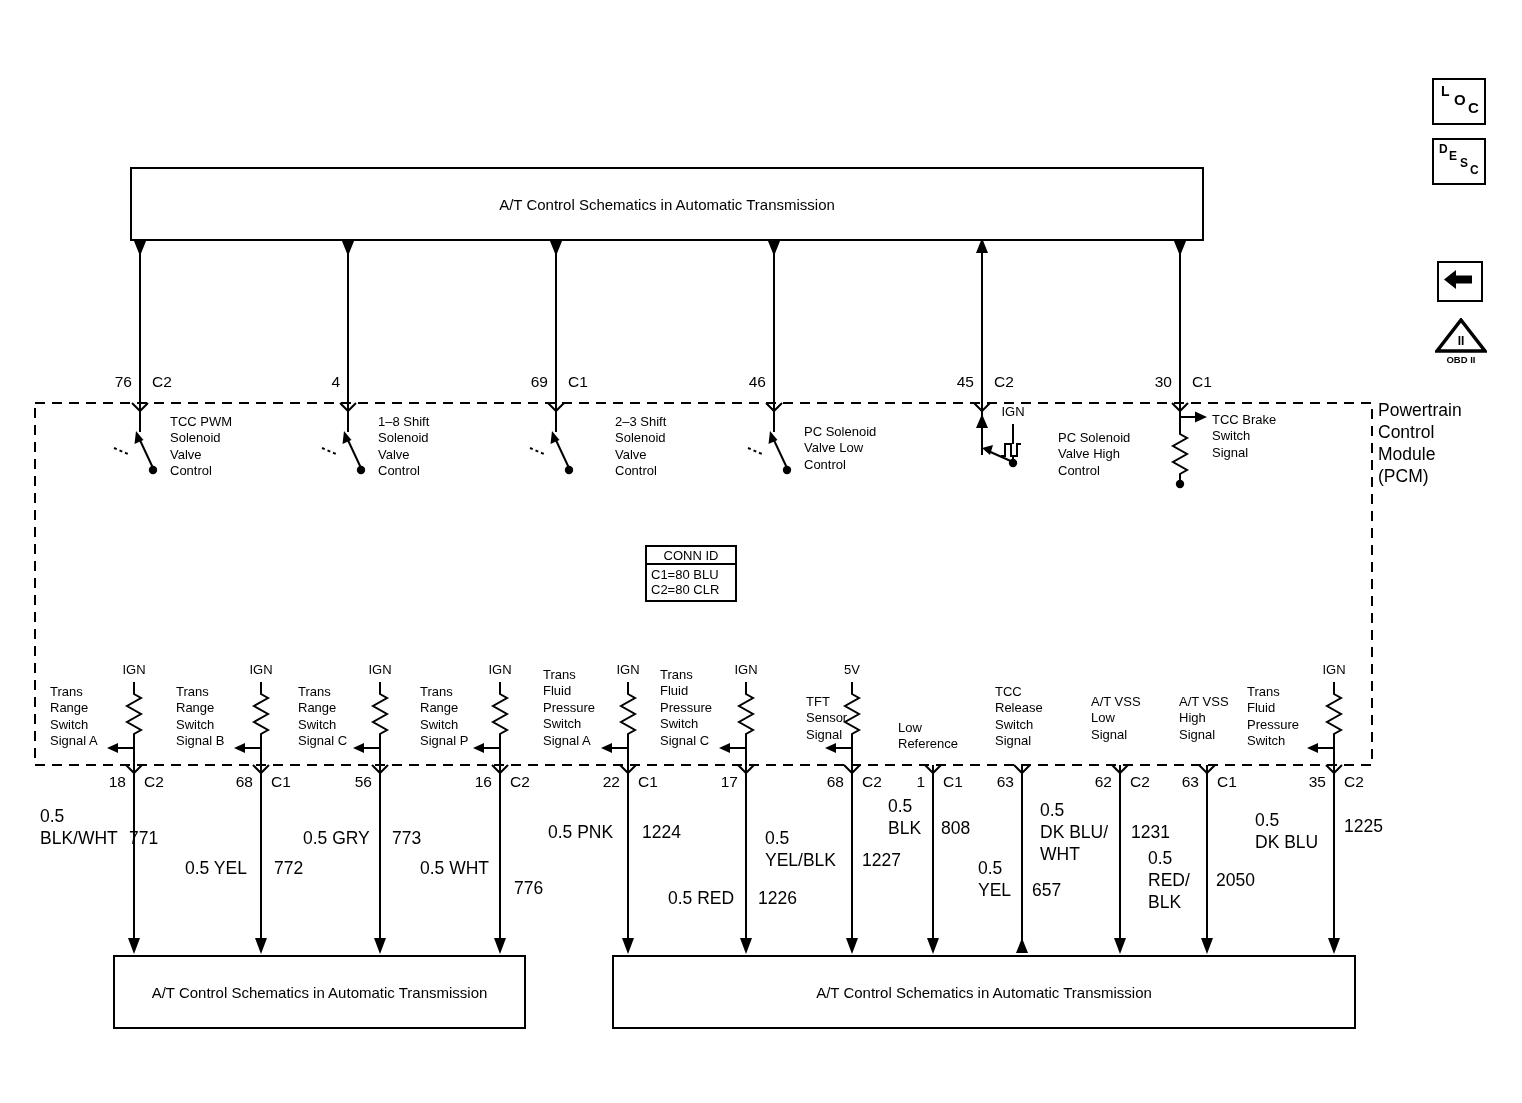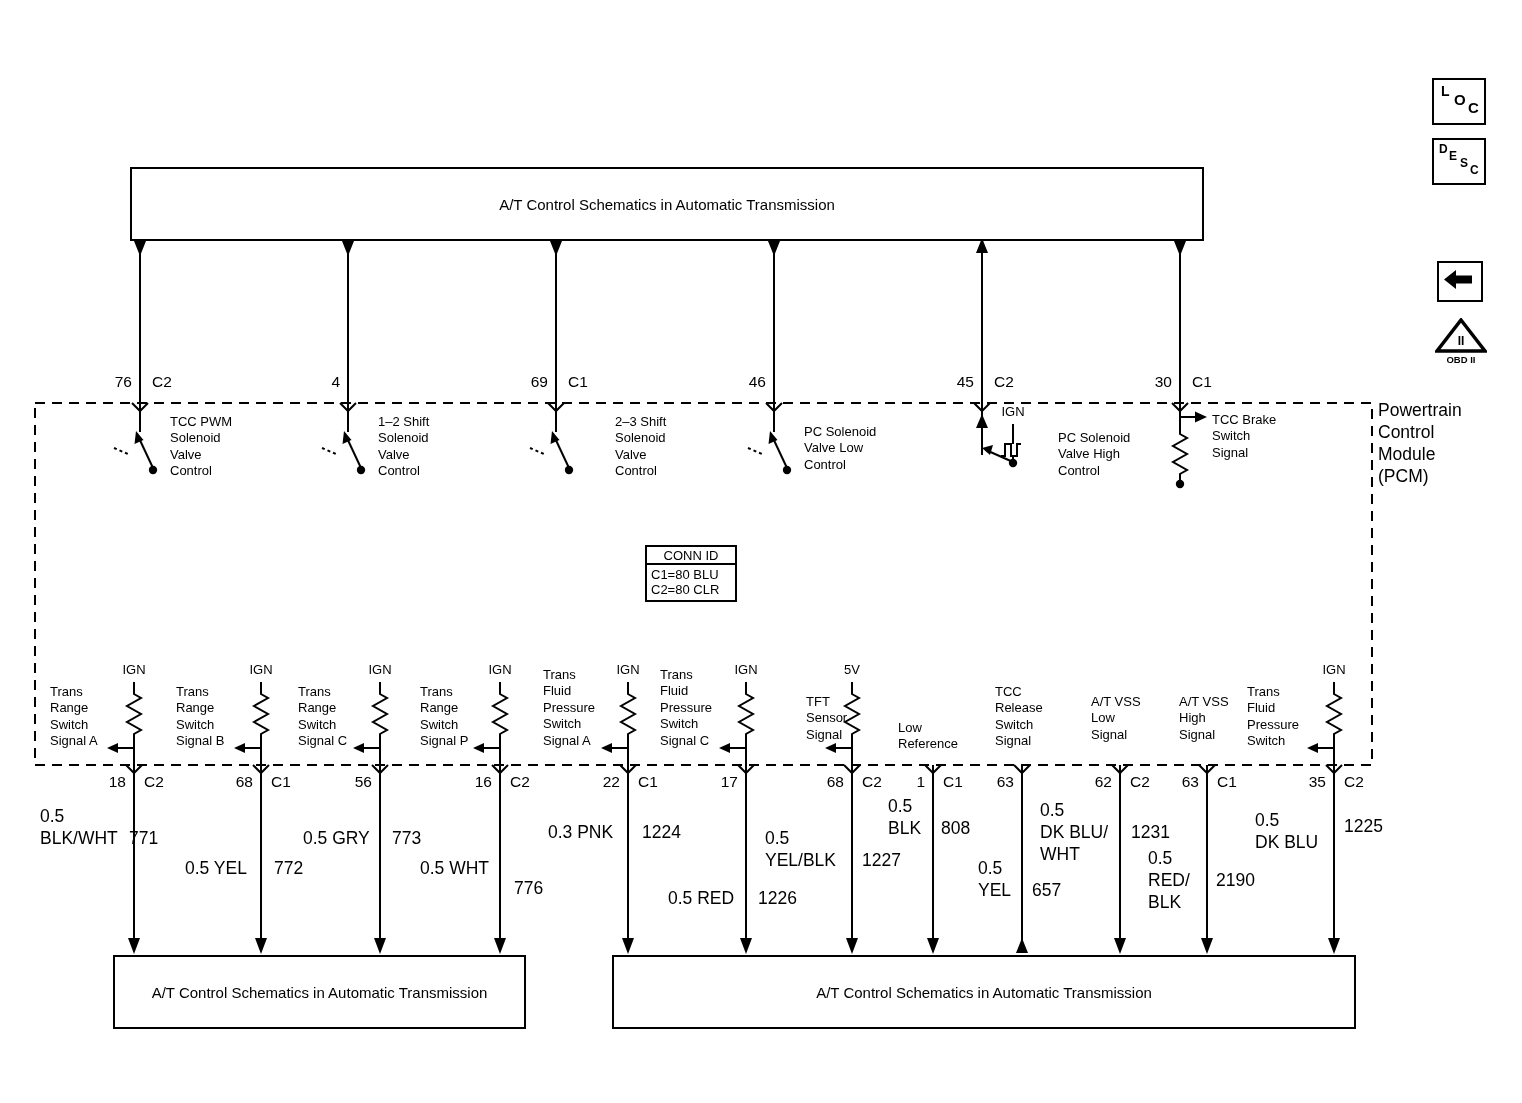--- a/index.html
+++ b/index.html
@@ -221,21 +221,21 @@
   <div class="t f15 ra" style="left:694px;top:372px;width:72px;">46</div>
   <div class="t f15 ra" style="left:902px;top:372px;width:72px;">45</div>
   <div class="t f15" style="left:994px;top:372px;">C2</div>
   <div class="t f15 ra" style="left:1100px;top:372px;width:72px;">30</div>
   <div class="t f15" style="left:1192px;top:372px;">C1</div>
 
   <div class="t f13" style="left:170px;top:414px;">TCC PWM
 Solenoid
 Valve
 Control</div>
-  <div class="t f13" style="left:378px;top:414px;">1–2 Shift
+  <div class="t f13" style="left:378px;top:414px;">1–8 Shift
 Solenoid
 Valve
 Control</div>
   <div class="t f13" style="left:615px;top:414px;">2–3 Shift
 Solenoid
 Valve
 Control</div>
   <div class="t f13" style="left:804px;top:424px;">PC Solenoid
 Valve Low
 Control</div>
@@ -326,41 +326,41 @@
 
   <div class="t f17" style="left:40px;top:806px;">0.5
 BLK/WHT</div>
   <div class="t f17" style="left:129px;top:828px;text-align:center;">771</div>
   <div class="t f17" style="left:185px;top:858px;">0.5 YEL</div>
   <div class="t f17" style="left:274px;top:858px;">772</div>
   <div class="t f17" style="left:303px;top:828px;">0.5 GRY</div>
   <div class="t f17" style="left:392px;top:828px;">773</div>
   <div class="t f17" style="left:420px;top:858px;">0.5 WHT</div>
   <div class="t f17" style="left:514px;top:858px;margin-top:20px;">776</div>
-  <div class="t f17" style="left:548px;top:822px;">0.3 PNK</div>
+  <div class="t f17" style="left:548px;top:822px;">0.5 PNK</div>
   <div class="t f17" style="left:642px;top:822px;">1224</div>
   <div class="t f17" style="left:668px;top:888px;">0.5 RED</div>
   <div class="t f17" style="left:758px;top:888px;">1226</div>
   <div class="t f17" style="left:765px;top:828px;">0.5
 YEL/BLK</div>
   <div class="t f17" style="left:862px;top:850px;">1227</div>
   <div class="t f17" style="left:888px;top:796px;">0.5
 BLK</div>
   <div class="t f17" style="left:941px;top:818px;">808</div>
   <div class="t f17" style="left:978px;top:858px;">0.5
 YEL</div>
   <div class="t f17" style="left:1032px;top:880px;">657</div>
   <div class="t f17" style="left:1040px;top:800px;">0.5
 DK BLU/
 WHT</div>
   <div class="t f17" style="left:1131px;top:822px;">1231</div>
   <div class="t f17" style="left:1148px;top:848px;">0.5
 RED/
 BLK</div>
-  <div class="t f17" style="left:1216px;top:870px;">2190</div>
+  <div class="t f17" style="left:1216px;top:870px;">2050</div>
   <div class="t f17" style="left:1255px;top:810px;">0.5
 DK BLU</div>
   <div class="t f17" style="left:1344px;top:816px;">1225</div>
 
   <div class="cornerbox" style="left:1432px;top:78px;width:50px;height:43px;">
     <span style="left:7px;top:3px;font-size:14px;">L</span>
     <span style="left:20px;top:11px;font-size:15px;">O</span>
     <span style="left:34px;top:19px;font-size:15px;">C</span>
   </div>
   <div class="cornerbox" style="left:1432px;top:138px;width:50px;height:43px;">

